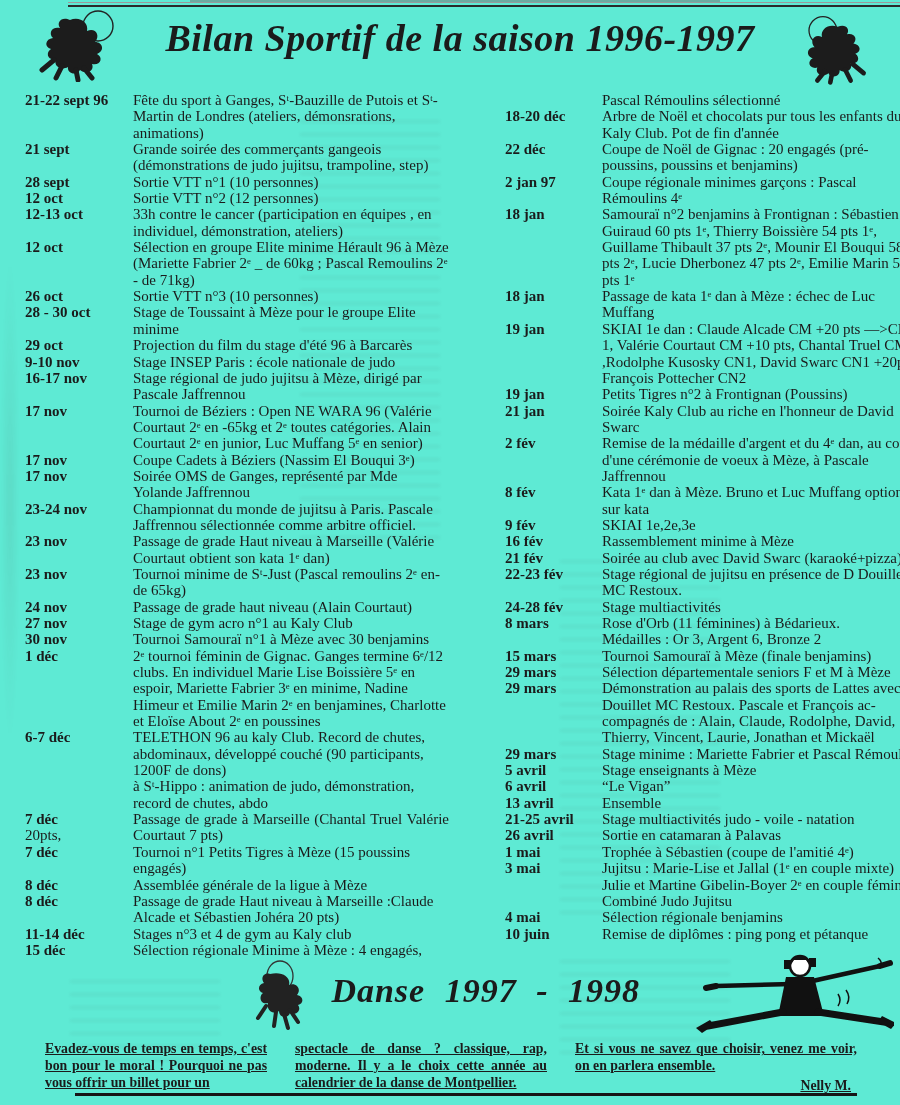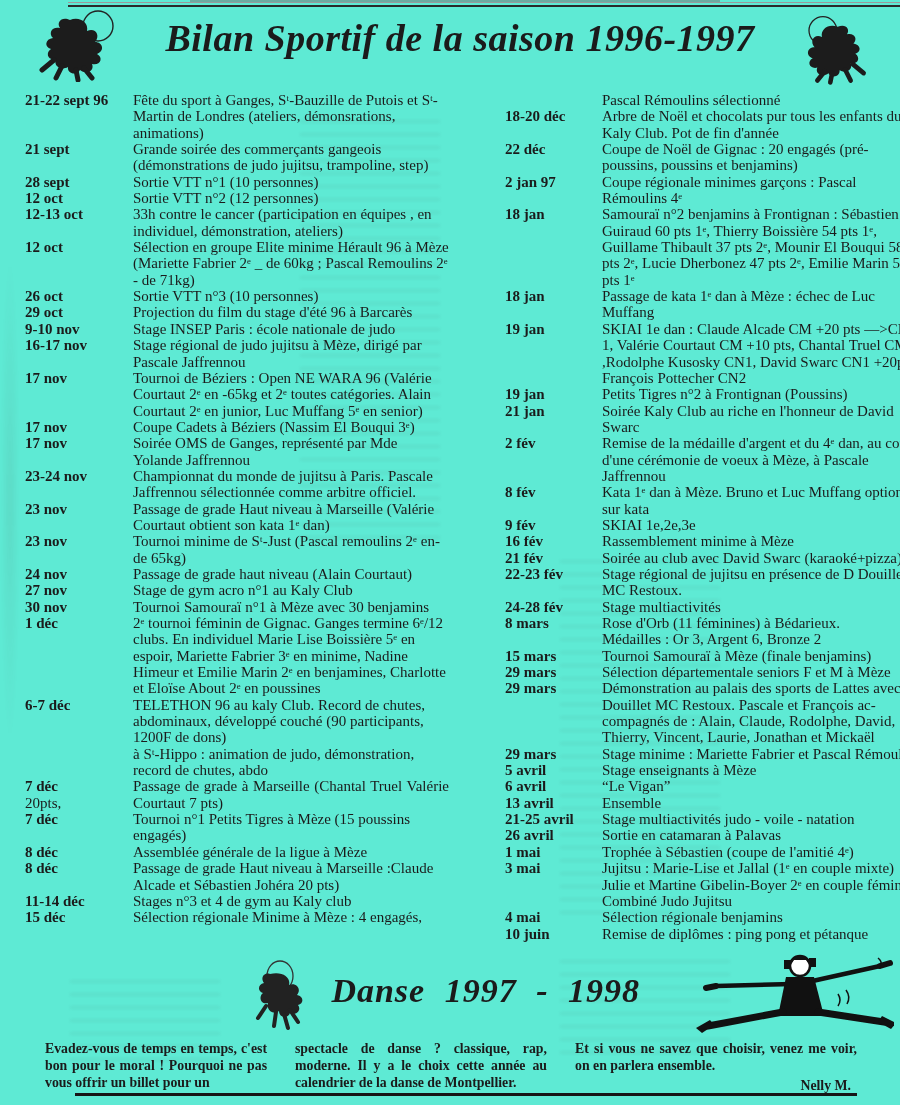--- a/index.html
+++ b/index.html
@@ -35,21 +35,21 @@
   .desc.just{text-align:justify;}
   
   .danse-title{
     position:absolute;left:300px;top:972px;width:340px;text-align:right;
     font-size:34px;font-style:italic;font-weight:bold;letter-spacing:1px;word-spacing:10px;
     white-space:nowrap;
   }
   #dancer{position:absolute;left:688px;top:950px;}
   .danse-paras{
     position:absolute;left:45px;top:1040px;width:812px;
-    display:flex;gap:28px;font-size:13.8px;line-height:17px;font-weight:600;
+    display:flex;gap:28px;font-size:13.8px;line-height:17px;font-weight:600;text-decoration:underline;
   }
   .danse-paras .p1{width:222px;text-align:justify;}
   .danse-paras .p2{width:252px;text-align:justify;}
   .danse-paras .p3{flex:1;text-align:justify;}
   .sig{text-align:right;font-weight:bold;margin-top:3px;padding-right:6px;}
   
   .rule-bottom{position:absolute;left:75px;width:782px;top:1093px;height:3px;background:#161616;}
   
   .smudge{position:absolute;filter:blur(1.6px);opacity:.6;pointer-events:none;}
   .smudge-lines{background:repeating-linear-gradient(180deg,rgba(60,60,60,.10) 0 3px,transparent 3px 13px);}
@@ -99,20 +99,24 @@
         <div class="date">12-13 oct</div>
         <div class="desc">33h contre le cancer (participation en équipes , en individuel, démonstration, ateliers)</div>
       </div>
       <div class="row">
         <div class="date">12 oct</div>
         <div class="desc">Sélection en groupe Elite minime Hérault 96 à Mèze (Mariette Fabrier 2ᵉ _ de 60kg ; Pascal Remoulins 2ᵉ - de 71kg)</div>
       </div>
       <div class="row">
         <div class="date">26 oct</div>
         <div class="desc">Sortie VTT n°3 (10 personnes)</div>
+      </div>
+      <div class="row">
+        <div class="date">28 - 30 oct</div>
+        <div class="desc">Stage de Toussaint à Mèze pour le groupe Elite minime</div>
       </div>
       <div class="row">
         <div class="date">29 oct</div>
         <div class="desc">Projection du film du stage d'été 96 à Barcarès</div>
       </div>
       <div class="row">
         <div class="date">9-10 nov</div>
         <div class="desc">Stage INSEP Paris : école nationale de judo</div>
       </div>
       <div class="row">

